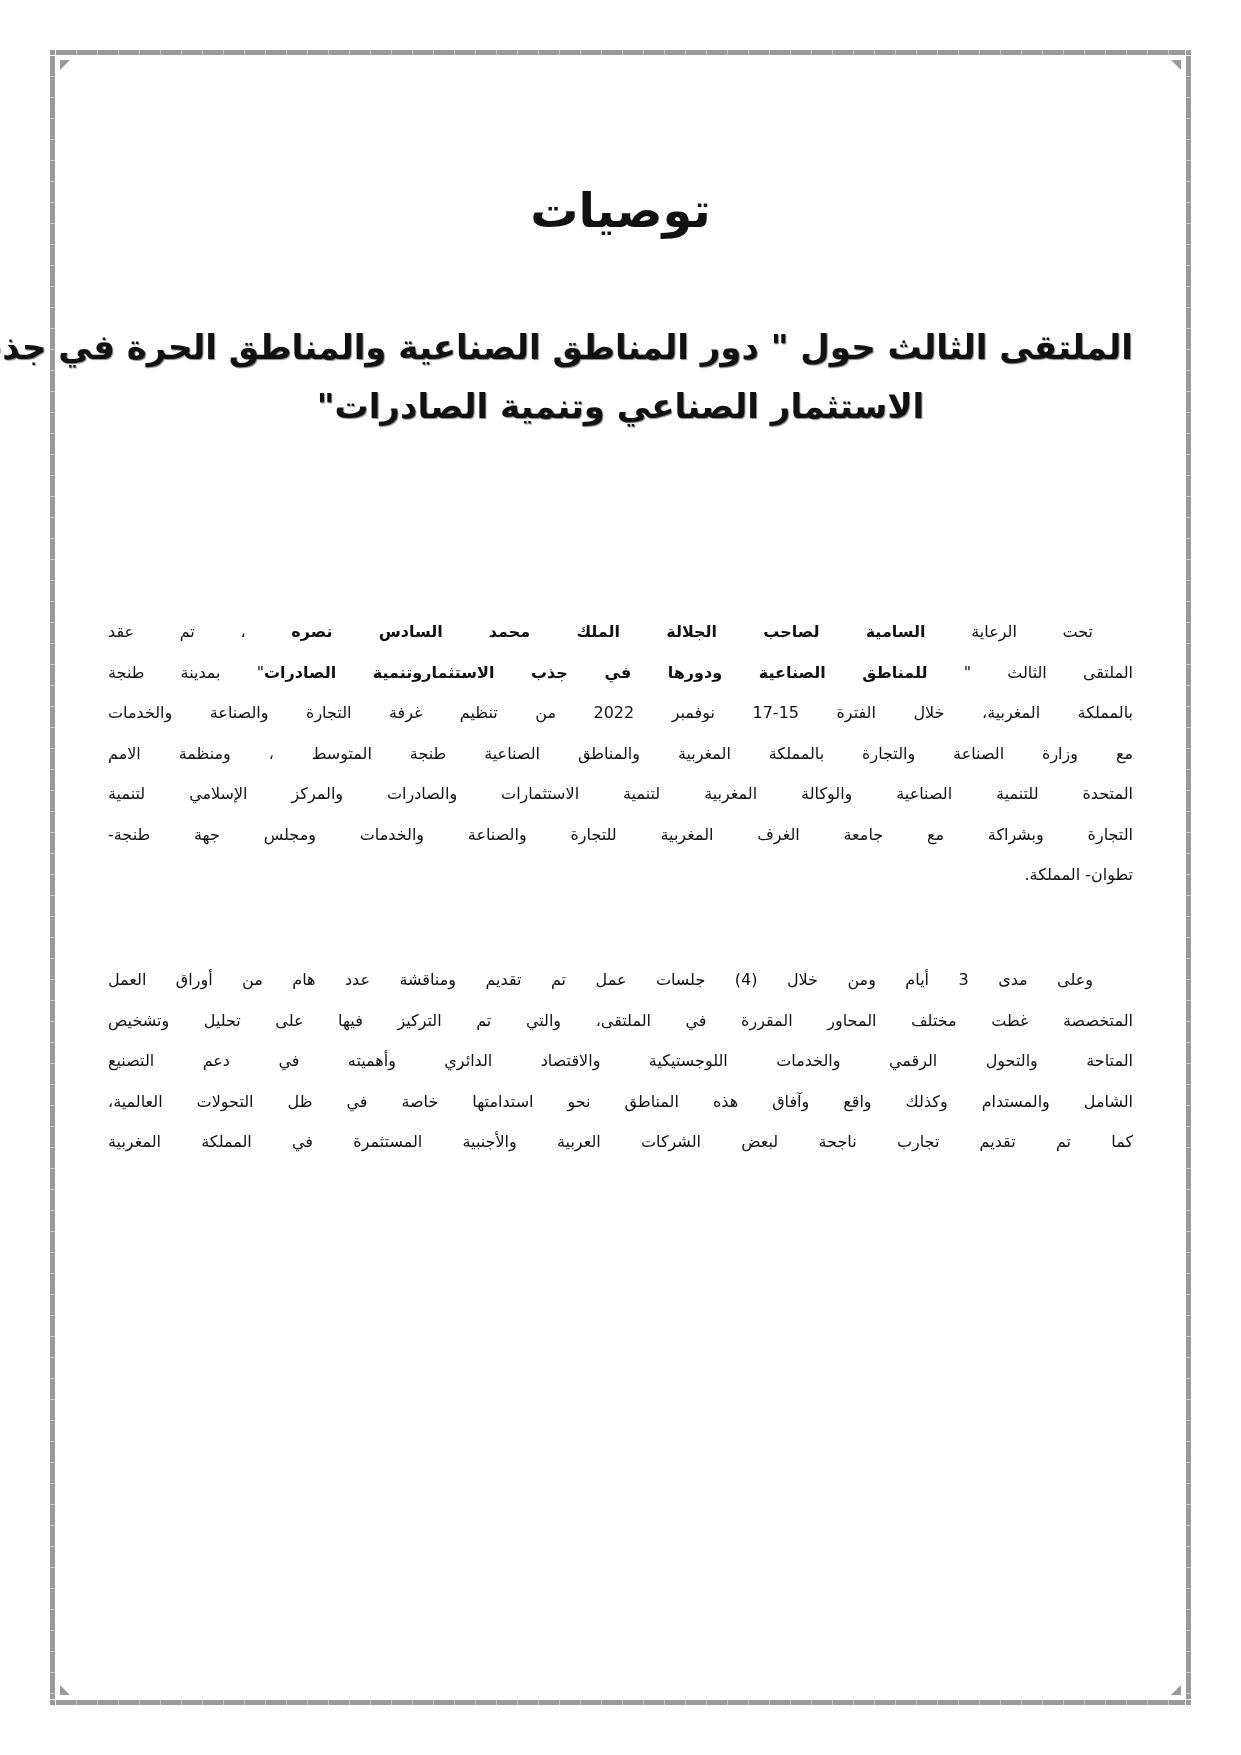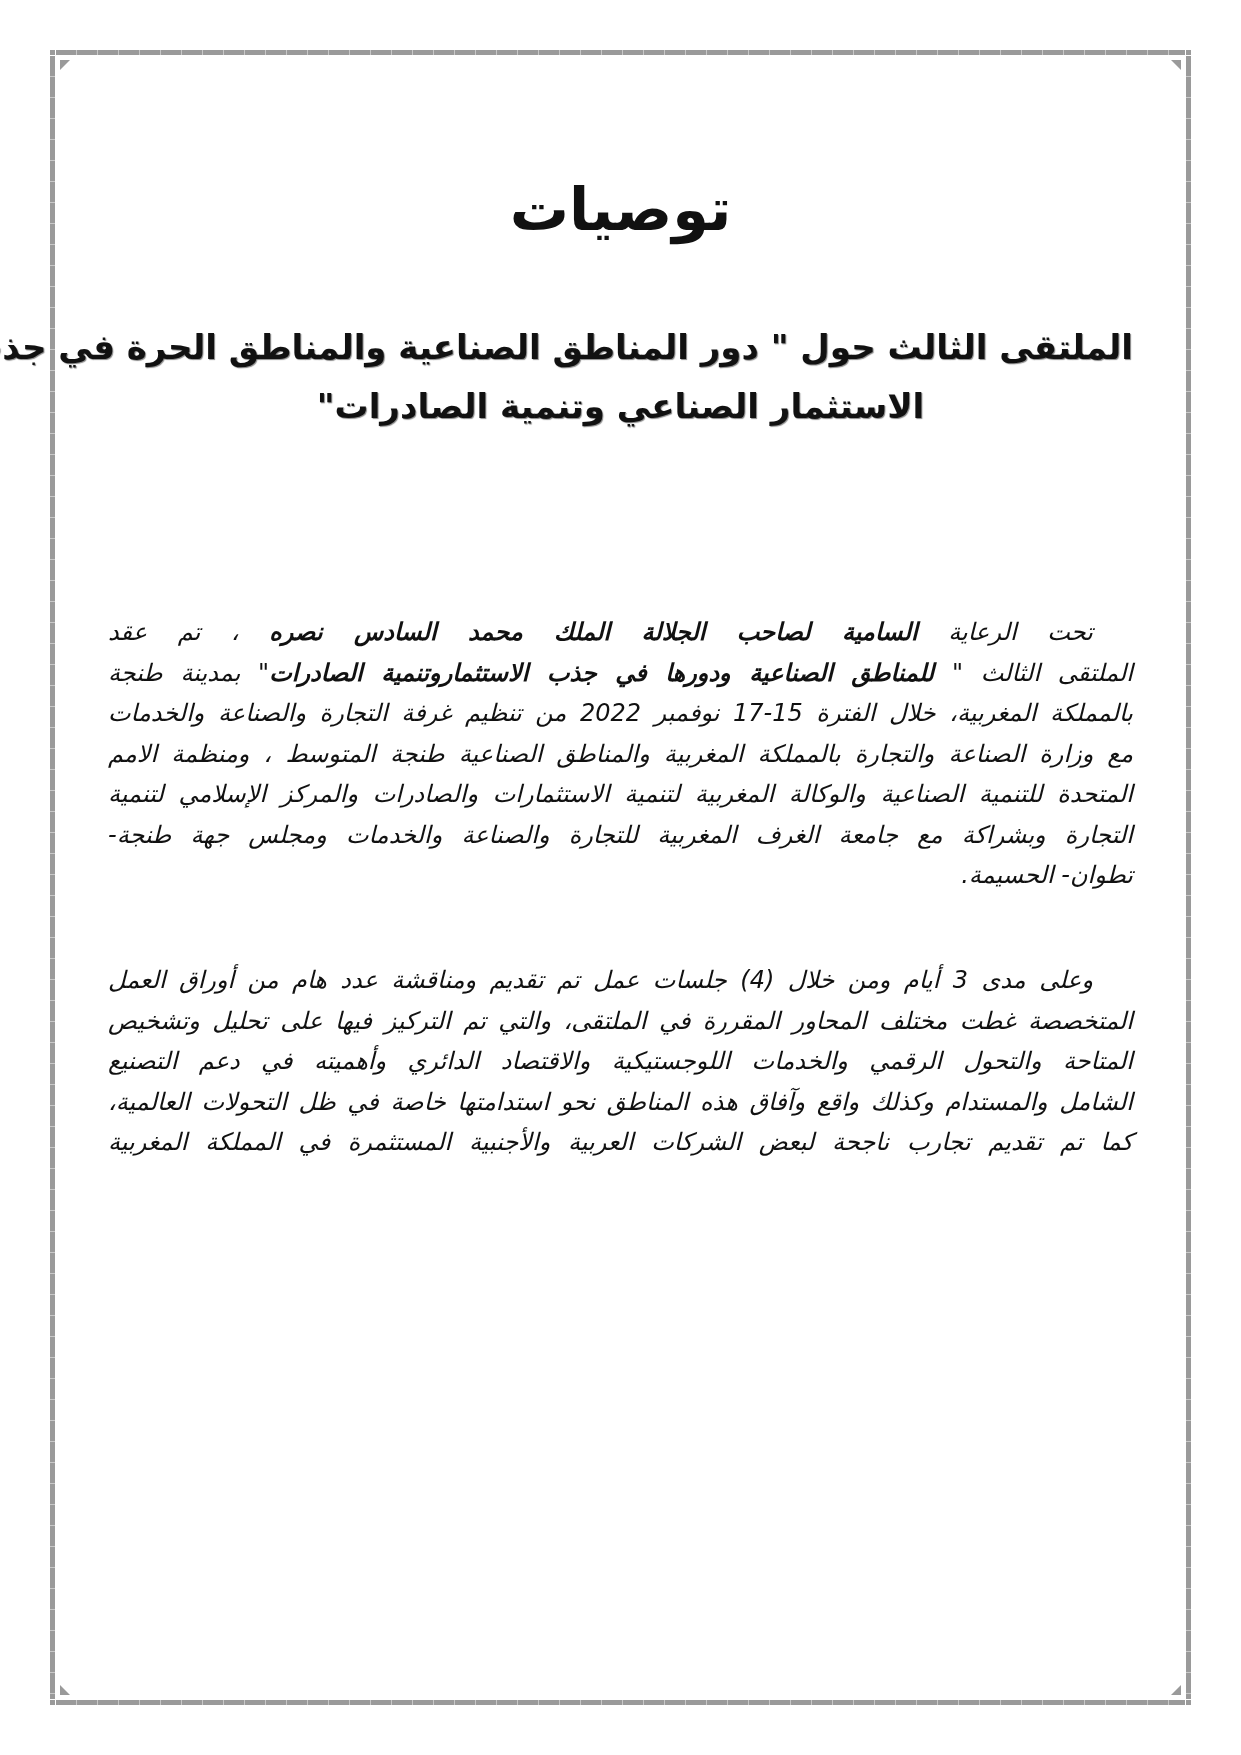--- a/index.html
+++ b/index.html
@@ -17,24 +17,24 @@
   .corner-sq { position:absolute; width:5px; height:5px; background:#9a9a9a; }
   .corner-sq.tl { left:0; top:0; } .corner-sq.tr { right:0; top:0; }
   .corner-sq.bl { left:0; bottom:0; } .corner-sq.br { right:0; bottom:0; }
   .tri { position:absolute; width:0; height:0; }
   .tri.tl { left:10px; top:10px; border-top:10px solid #9a9a9a; border-right:10px solid transparent; }
   .tri.tr { right:10px; top:10px; border-top:10px solid #9a9a9a; border-left:10px solid transparent; }
   .tri.bl { left:10px; bottom:10px; border-bottom:10px solid #9a9a9a; border-right:10px solid transparent; }
   .tri.br { right:10px; bottom:10px; border-bottom:10px solid #9a9a9a; border-left:10px solid transparent; }
 
   .content { position:absolute; left:108px; right:108px; top:0; direction:rtl; }
-  .title { position:absolute; top:180px; left:0; right:0; text-align:center; font-size:59px; font-weight:bold; line-height:60px; font-family:"DejaVu Sans", sans-serif; }
+  .title { position:absolute; top:180px; left:0; right:0; text-align:center; font-size:48px; font-weight:bold; line-height:60px; font-family:"DejaVu Sans", sans-serif; }
   .subtitle { position:absolute; top:318px; left:0; right:0; text-align:center; font-size:34px; font-weight:bold; line-height:59px; text-shadow:1px 1px 1px #888; font-family:"DejaVu Sans", sans-serif; }
   .subtitle div { white-space:nowrap; }
-  .para { position:absolute; left:0; right:0; font-size:24px; line-height:40.5px; text-align:justify; text-align-last:right; font-family:"DejaVu Sans", sans-serif;font-style:italic; }
+  .para { position:absolute; left:0; right:0; font-size:16px; line-height:40.5px; text-align:justify; text-align-last:right; font-family:"DejaVu Sans", sans-serif; }
   .para .ln { display:block; white-space:nowrap; text-align:justify; text-align-last:justify; }
   .para .ln.last { text-align-last:right; }
   .para .ln.indent { padding-right:40px; }
   .p1 { top:612px; }
   .p2 { top:960px; }
   .b { font-weight:bold; }
 </style>
 </head>
 <body>
 
@@ -61,21 +61,21 @@
     <div>الاستثمار الصناعي وتنمية الصادرات"</div>
   </div>
 
   <div class="para p1">
     <span class="ln indent"><span>تحت الرعاية </span><span class="b">السامية لصاحب الجلالة الملك محمد السادس نصره</span><span> ، تم عقد</span></span>
     <span class="ln"><span>الملتقى الثالث " </span><span class="b">للمناطق الصناعية ودورها  في جذب الاستثماروتنمية الصادرات</span><span>" بمدينة طنجة</span></span>
     <span class="ln">بالمملكة المغربية، خلال الفترة 15-17 نوفمبر 2022 من تنظيم غرفة التجارة والصناعة والخدمات</span>
     <span class="ln">مع وزارة الصناعة والتجارة بالمملكة المغربية والمناطق الصناعية طنجة المتوسط ، ومنظمة الامم</span>
     <span class="ln">المتحدة للتنمية الصناعية والوكالة المغربية لتنمية الاستثمارات والصادرات  والمركز الإسلامي لتنمية</span>
     <span class="ln">التجارة وبشراكة مع جامعة الغرف المغربية للتجارة والصناعة والخدمات ومجلس جهة طنجة-</span>
-    <span class="ln last">تطوان- الحسيمة.</span>
+    <span class="ln last">تطوان- المملكة.</span>
   </div>
 
   <div class="para p2">
     <span class="ln indent">وعلى مدى 3 أيام ومن خلال (4)  جلسات عمل تم تقديم ومناقشة عدد هام من أوراق العمل</span>
     <span class="ln">المتخصصة غطت مختلف المحاور المقررة في الملتقى، والتي تم التركيز فيها على تحليل وتشخيص</span>
     <span class="ln">المتاحة والتحول الرقمي والخدمات اللوجستيكية والاقتصاد الدائري  وأهميته في دعم التصنيع</span>
     <span class="ln">الشامل والمستدام وكذلك واقع وآفاق هذه المناطق نحو استدامتها خاصة في  ظل التحولات العالمية،</span>
     <span class="ln">كما تم تقديم تجارب ناجحة لبعض الشركات العربية والأجنبية المستثمرة في المملكة المغربية</span>
   </div>
 </div>

